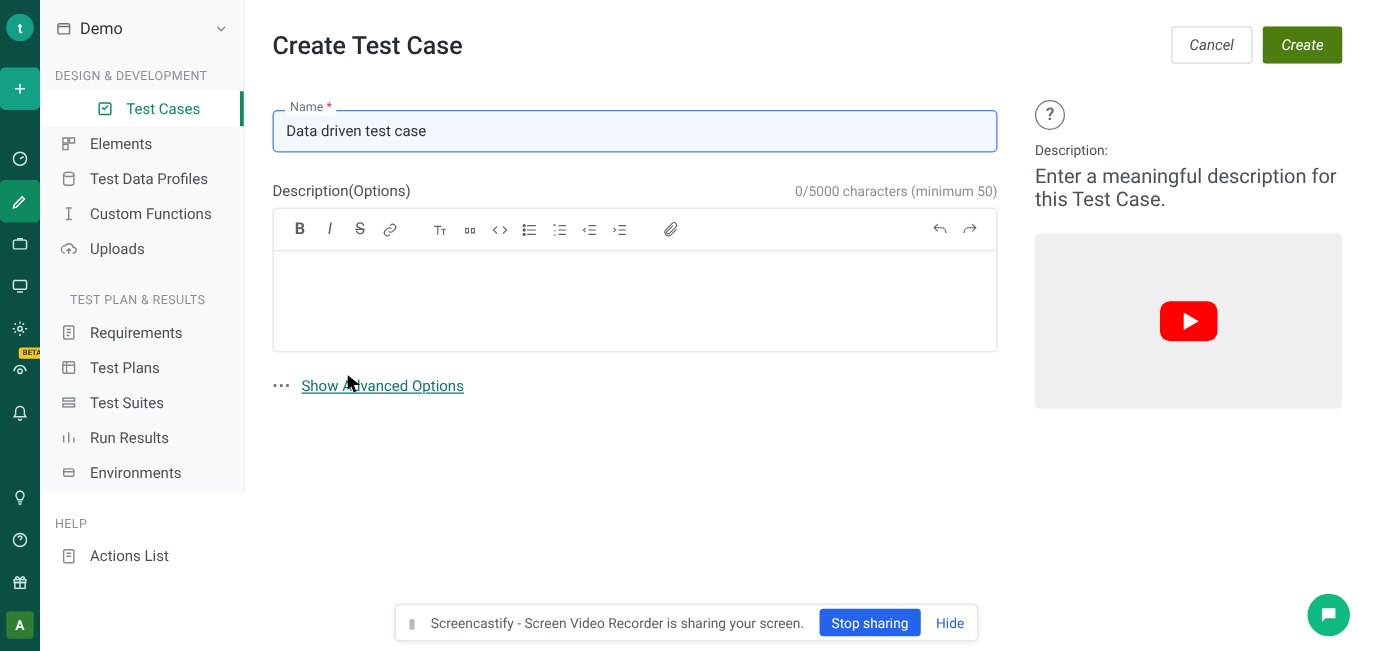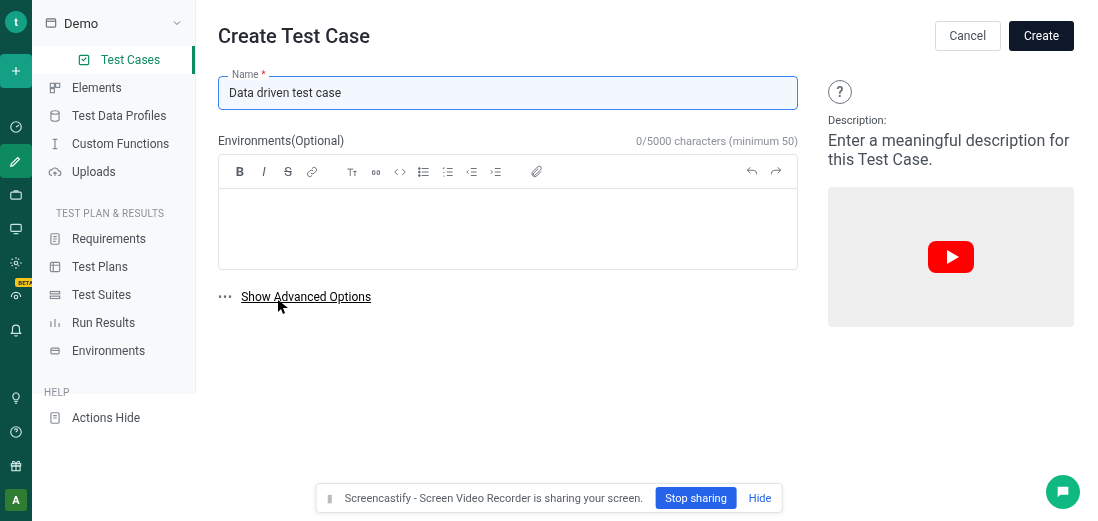--- a/index.html
+++ b/index.html
@@ -26,47 +26,47 @@
 .nav-item{display:flex;align-items:center;gap:10px;height:28px;padding:0 12px 0 16px;font-size:12px;color:#495057;cursor:pointer;}
 .nav-item .nicon{color:#828a93;width:14px;display:flex;justify-content:center;}
 .nav-item.active{color:#0d8a5f;background:#fff;padding-left:45px;}
 .nav-item.active .nicon{color:#0d8a5f;}
 .nav-item.active::after{content:"";position:absolute;right:0;width:3px;height:28px;background:#0d8a5f;transform:translateX(0);}
 .nav-item.active{position:relative;}
 
 .main { position:absolute; left:196px; top:0; right:0; bottom:0; padding:14px 24px 0 22px; }
 .header { display:flex; align-items:center; justify-content:space-between; height:44px; }
 .title { font-size:20px; font-weight:500; color:#262b33; }
-.hbuttons{display:flex;gap:8px;}
+.hbuttons{display:flex;gap:8px;font-style:italic;}
 .btn{height:30px;border-radius:3px;font-size:12px;display:flex;align-items:center;padding:0 14px;cursor:pointer;border:1px solid transparent;}
 .btn-cancel{background:#fff;border-color:#d6d9dd;color:#495057;}
-.btn-create{background:#0f172a;color:#fff;}
+.btn-create{background:#4d7c0f;color:#fff;}
 
 .body { display:flex; gap:30px; margin-top:8px;}
 .form-col{flex:1; max-width:598px;}
 .info-col{width:246px;}
 
-.field-wrap{position:relative;margin-top:10px;}
+.field-wrap{position:relative;margin-top:22px;}
 .float-label{position:absolute;top:-7px;left:10px;background:#fff;padding:0 4px;font-size:10px;color:#6c757d;}
 .float-label .req{color:#dc3545;}
 .name-input{width:100%;height:34px;border:1px solid #3b82f6;border-radius:4px;padding:0 10px;font-size:12px;color:#333;background:#f3f8ff;outline:none;}
 
 .desc-head{display:flex;justify-content:space-between;align-items:flex-end;margin-top:24px;font-size:12px;color:#495057;}
 .desc-head .counter{color:#8a8f98;font-size:11px;}
 .editor{border:1px solid #e1e4e8;border-radius:4px;margin-top:6px;height:116px;display:flex;flex-direction:column;}
 .toolbar{height:34px;border-bottom:1px solid #e1e4e8;display:flex;align-items:center;padding:0 10px;gap:4px;}
 .tgroup{display:flex;align-items:center;gap:2px;margin-right:14px;}
 .tbtn{width:22px;height:22px;display:flex;align-items:center;justify-content:center;color:#5a6068;font-size:13px;cursor:pointer;border-radius:2px;}
 .tbtn svg{width:14px;height:14px;stroke:#5a6068;fill:none;stroke-width:1.5;}
 .toolbar .grow{flex:1;}
 .editor-area{flex:1;}
 
 .advanced{display:flex;align-items:center;gap:8px;margin-top:20px;font-size:12px;}
 .advanced .dots{color:#6c757d;letter-spacing:1px;}
-.advanced .link{color:#000000;text-decoration:underline;cursor:pointer;}
+.advanced .link{color:#0f766e;text-decoration:underline;cursor:pointer;}
 .cursor-arrow{position:absolute;left:278px;top:300px;font-size:11px;color:#333;pointer-events:none;}
 
 .helpicon{width:24px;height:24px;border:1.5px solid #6c757d;border-radius:50%;display:flex;align-items:center;justify-content:center;color:#6c757d;font-size:14px;font-weight:700;margin-top:14px;}
 .ilabel{font-size:11px;color:#495057;margin-top:10px;}
 .itext{font-size:16px;color:#495057;margin-top:4px;}
 .video{margin-top:18px;width:246px;height:140px;background:#efefef;border-radius:4px;display:flex;align-items:center;justify-content:center;}
 .play{width:46px;height:32px;background:#ff0000;border-radius:8px;display:flex;align-items:center;justify-content:center;}
 .play::before{content:"";border-left:12px solid #fff;border-top:7px solid transparent;border-bottom:7px solid transparent;margin-left:3px;}
 
 .share-bar{position:absolute;left:50%;transform:translateX(-50%);bottom:8px;height:30px;background:#fff;border:1px solid #e1e4e8;border-radius:4px;display:flex;align-items:center;padding:0 10px;gap:12px;font-size:11px;color:#5a6068;box-shadow:0 1px 4px rgba(0,0,0,.08);}
@@ -165,20 +165,21 @@
           <rect x="4" y="5" width="16" height="14" rx="2"></rect>
           <path d="M4 9h16"></path>
         </svg>
       <span>Demo</span>
     </span>
     <svg width="12" height="12" viewBox="0 0 24 24" fill="none" stroke="#6c757d" stroke-width="2">
         <path d="M6 9l6 6 6-6"></path>
       </svg>
   </div>
 
+  <div class="section-head">DESIGN &amp; DEVELOPMENT</div>
   <div class="nav-item active">
     <span class="nicon">
         <svg class="ic" viewBox="0 0 24 24" fill="none" stroke="currentColor" stroke-width="2">
           <rect x="4" y="4" width="16" height="16" rx="2"></rect>
           <path d="M8 10l3 3 5-5"></path>
         </svg>
       </span>
     <span>Test Cases</span>
   </div>
   <div class="nav-item">
@@ -264,42 +265,42 @@
   </div>
 
   <div class="section-head" style="margin-top:12px;">HELP</div>
   <div class="nav-item">
     <span class="nicon">
         <svg class="ic" viewBox="0 0 24 24" fill="none" stroke="currentColor" stroke-width="2">
           <rect x="5" y="3" width="14" height="18" rx="2"></rect>
           <path d="M9 8h6M9 12h6"></path>
         </svg>
       </span>
-    <span>Actions Hide</span>
+    <span>Actions List</span>
   </div>
 </div>
 
 <div class="main">
   <div class="header">
     <div class="title">Create Test Case</div>
     <div class="hbuttons">
       <div class="btn btn-cancel">Cancel</div>
       <div class="btn btn-create">Create</div>
     </div>
   </div>
 
   <div class="body">
     <div class="form-col">
       <div class="field-wrap">
         <span class="float-label"><span>Name</span> <span class="req">*</span></span>
         <input class="name-input" value="Data driven test case" style="">
       </div>
 
       <div class="desc-head">
-        <span>Environments(Optional)</span>
+        <span>Description(Options)</span>
         <span class="counter">0/5000 characters (minimum 50)</span>
       </div>
       <div class="editor">
         <div class="toolbar">
           <div class="tgroup">
             <div class="tbtn">
                 <b>B</b>
               </div>
             <div class="tbtn">
                 <i>I</i>

